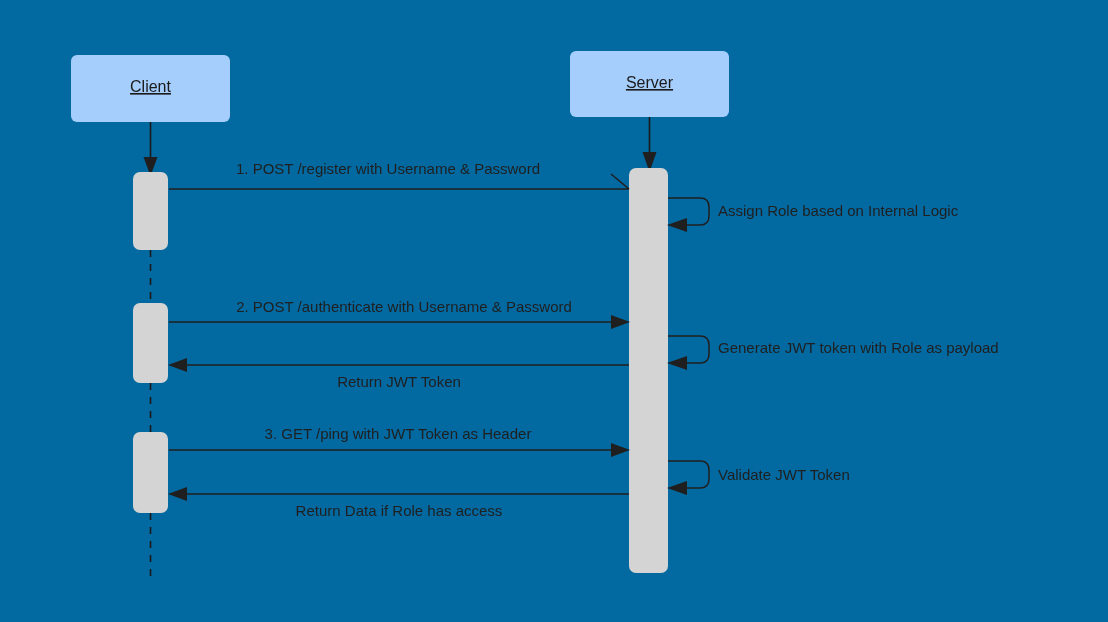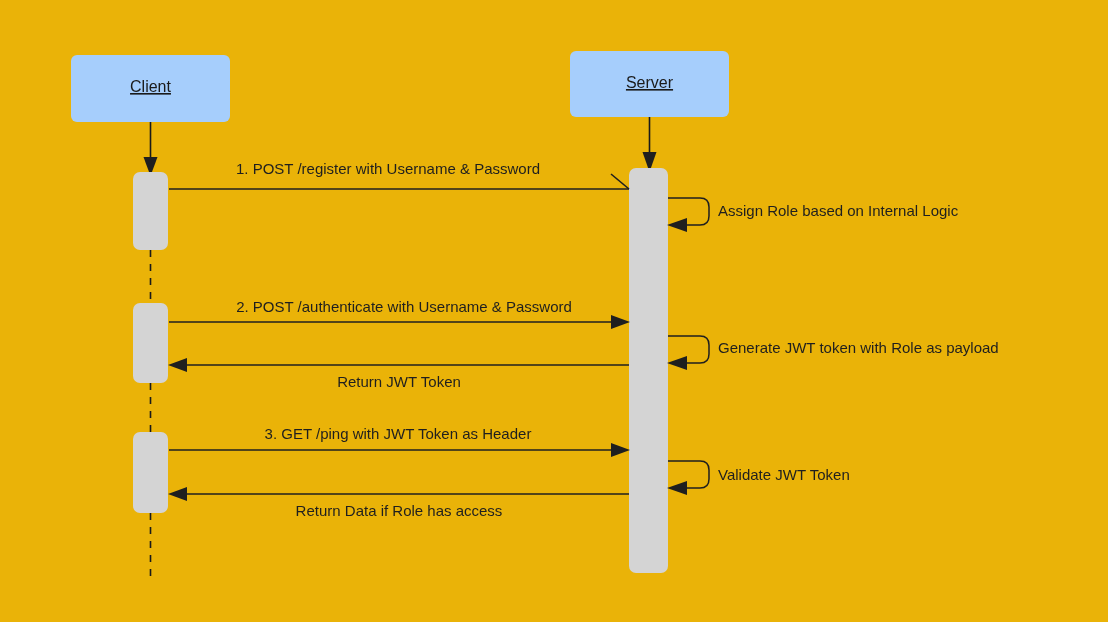--- a/index.html
+++ b/index.html
@@ -10,21 +10,21 @@
   body {
     width: 1108px;
     height: 622px;
     font-family: "Liberation Sans", sans-serif;
     overflow: hidden;
   }
   #diagram-root {
     position: relative;
     width: 1108px;
     height: 622px;
-    background: #eab308;
+    background: #0369a1;
   }
   svg.diagram {
     display: block;
     width: 1108px;
     height: 622px;
   }
   .participant-box {
     fill: #a6cefc;
     stroke: none;
   }

